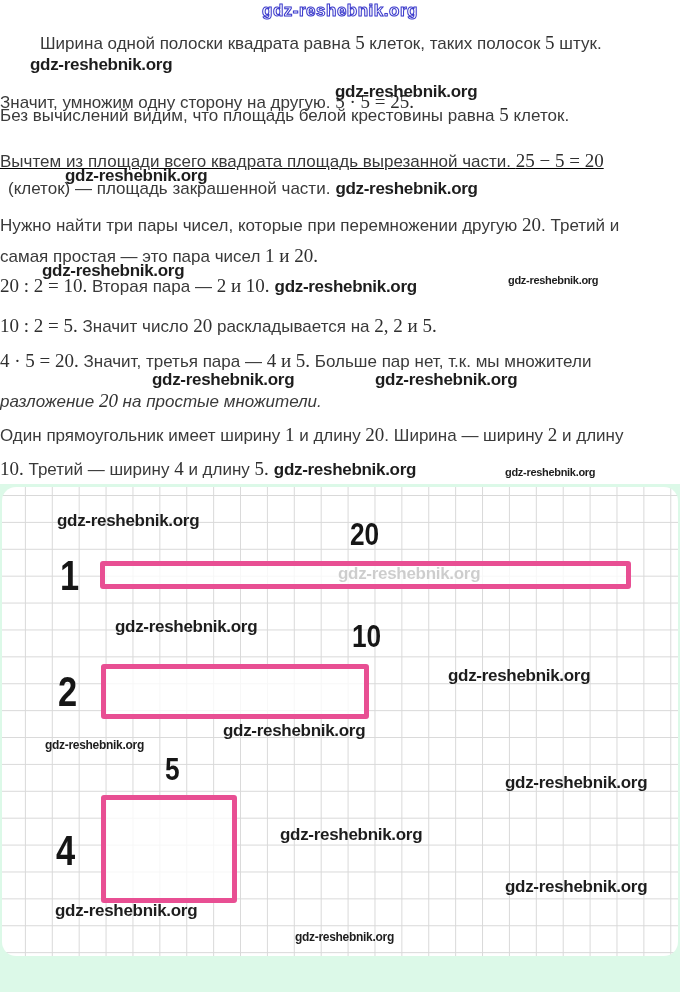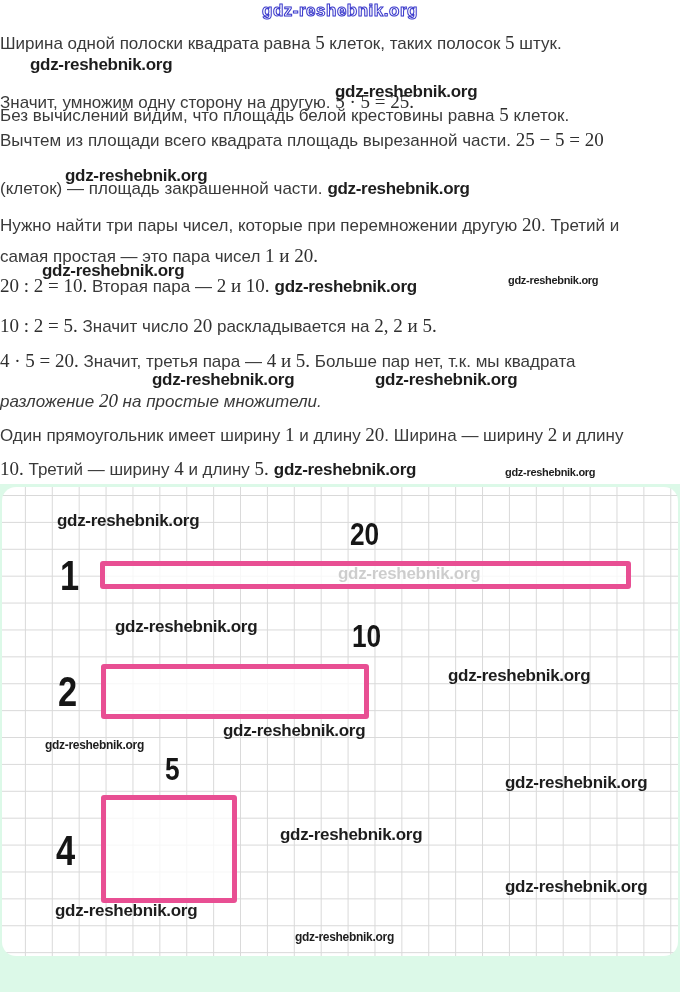--- a/index.html
+++ b/index.html
@@ -49,30 +49,30 @@
 </head>
 <body>
 
 <div class="page">
   <div class="site-title">gdz-reshebnik.org</div>
 
   <div class="mint-bg" style="background: rgb(220, 249, 232);"></div>
   <div class="grid-panel"></div>
 
   <div id="text-area">
-      <div class="line" style="top: 31px;"><span class="ru">Ширина одной полоски квадрата равна </span><span class="m">5</span><span class="ru"> клеток, таких полосок </span><span class="m">5</span><span class="ru"> штук.</span></div>
+      <div class="line" style="top: 31px; margin-left: 40px;"><span class="ru">Ширина одной полоски квадрата равна </span><span class="m">5</span><span class="ru"> клеток, таких полосок </span><span class="m">5</span><span class="ru"> штук.</span></div>
       <div class="line" style="top: 66px; margin-top: 24px;"><span class="ru">Значит, умножим одну сторону на другую. </span><span class="m">5 · 5 = 25.</span></div>
       <div class="line" style="top: 103px;"><span class="ru">Без вычислений видим, что площадь белой крестовины равна </span><span class="m">5</span><span class="ru"> клеток.</span></div>
-      <div class="line" style="top: 128px;"><span class="ru">Вычтем из площади всего квадрата площадь вырезанной части. </span><span class="m">25 − 5 = 20</span></div>
-      <div class="line" style="top: 177px;"><span class="ru">(клеток) — площадь закрашенной части.</span><span class="wm wm-inline">gdz-reshebnik.org</span></div>
+      <div class="line" style="top: 149px; text-decoration: underline;"><span class="ru">Вычтем из площади всего квадрата площадь вырезанной части. </span><span class="m">25 − 5 = 20</span></div>
+      <div class="line" style="top: 177px; margin-left: 8px;"><span class="ru">(клеток) — площадь закрашенной части.</span><span class="wm wm-inline">gdz-reshebnik.org</span></div>
       <div class="line" style="top: 213px;"><span class="ru">Нужно найти три пары чисел, которые при перемножении другую </span><span class="m">20</span><span class="ru">. Третий и</span></div>
       <div class="line" style="top: 244px;"><span class="ru">самая простая — это пара чисел </span><span class="m">1 и 20.</span></div>
       <div class="line" style="top: 274px;"><span class="m">20 : 2 = 10.</span><span class="ru"> Вторая пара — </span><span class="m">2 и 10.</span><span class="wm wm-inline">gdz-reshebnik.org</span></div>
       <div class="line" style="top: 314px;"><span class="m">10 : 2 = 5.</span><span class="ru"> Значит число </span><span class="m">20</span><span class="ru"> раскладывается на </span><span class="m">2, 2 и 5.</span></div>
-      <div class="line" style="top: 349px;"><span class="m">4 · 5 = 20.</span><span class="ru"> Значит, третья пара — </span><span class="m">4 и 5.</span><span class="ru"> Больше пар нет, т.к. мы квадрата</span></div>
+      <div class="line" style="top: 349px;"><span class="m">4 · 5 = 20.</span><span class="ru"> Значит, третья пара — </span><span class="m">4 и 5.</span><span class="ru"> Больше пар нет, т.к. мы множители</span></div>
       <div class="line" style="top: 389px; font-style: italic;"><span class="ru">разложение </span><span class="m">20</span><span class="ru"> на простые множители.</span></div>
       <div class="line" style="top: 423px;"><span class="ru">Один прямоугольник имеет ширину </span><span class="m">1</span><span class="ru"> и длину </span><span class="m">20</span><span class="ru">. Ширина — ширину </span><span class="m">2</span><span class="ru"> и длину</span></div>
       <div class="line" style="top: 457px;"><span class="m">10.</span><span class="ru"> Третий — ширину </span><span class="m">4</span><span class="ru"> и длину </span><span class="m">5.</span><span class="wm wm-inline">gdz-reshebnik.org</span></div>
     </div>
   <div id="wm-layer">
       <div class="wm abs-wm" style="left: 30px; top: 55px; font-size: 17px;">gdz-reshebnik.org</div>
       <div class="wm abs-wm" style="left: 335px; top: 82px; font-size: 17px;">gdz-reshebnik.org</div>
       <div class="wm abs-wm" style="left: 65px; top: 166px; font-size: 17px;">gdz-reshebnik.org</div>
       <div class="wm abs-wm" style="left: 42px; top: 261px; font-size: 17px;">gdz-reshebnik.org</div>
       <div class="wm abs-wm" style="left: 508px; top: 274px; font-size: 11px;">gdz-reshebnik.org</div>

